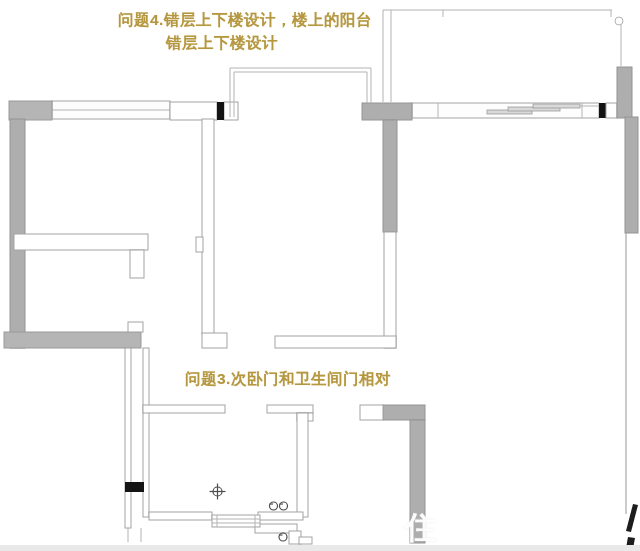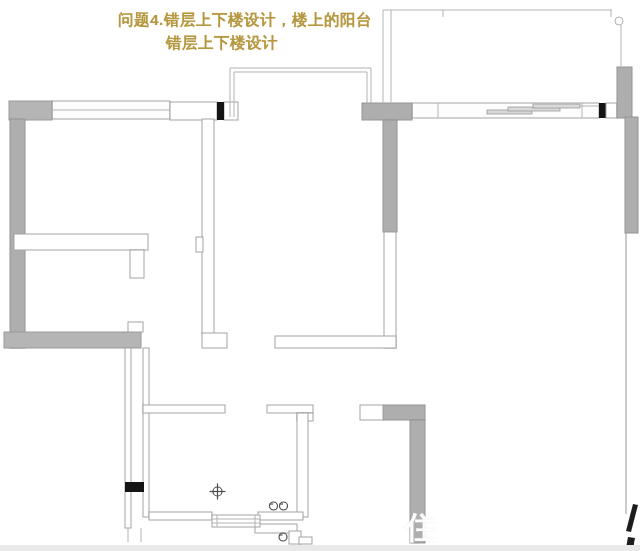--- a/index.html
+++ b/index.html
@@ -156,18 +156,19 @@
     </g>
 
     <g>
       <polygon points="633,504 638,505 631,532 626,531" fill="#1d1d1d"></polygon>
       <polygon points="628,537 635,538 633,549 626,548" fill="#1d1d1d"></polygon>
     </g>
   </svg>
 
   <div class="ann" style="left:118px;top:10px">问题4.错层上下楼设计，楼上的阳台</div>
   <div class="ann" style="left:166px;top:33px">错层上下楼设计</div>
+  <div class="ann" style="left:185px;top:369px">问题3.次卧门和卫生间门相对</div>
 
   <div class="wm-char" style="left:405px;top:512px">住</div>
   <div class="wm-faint" style="left:376px;top:517px">好</div>
 
   <div class="bottom-strip"></div>
 </div>
 
 </body></html>

